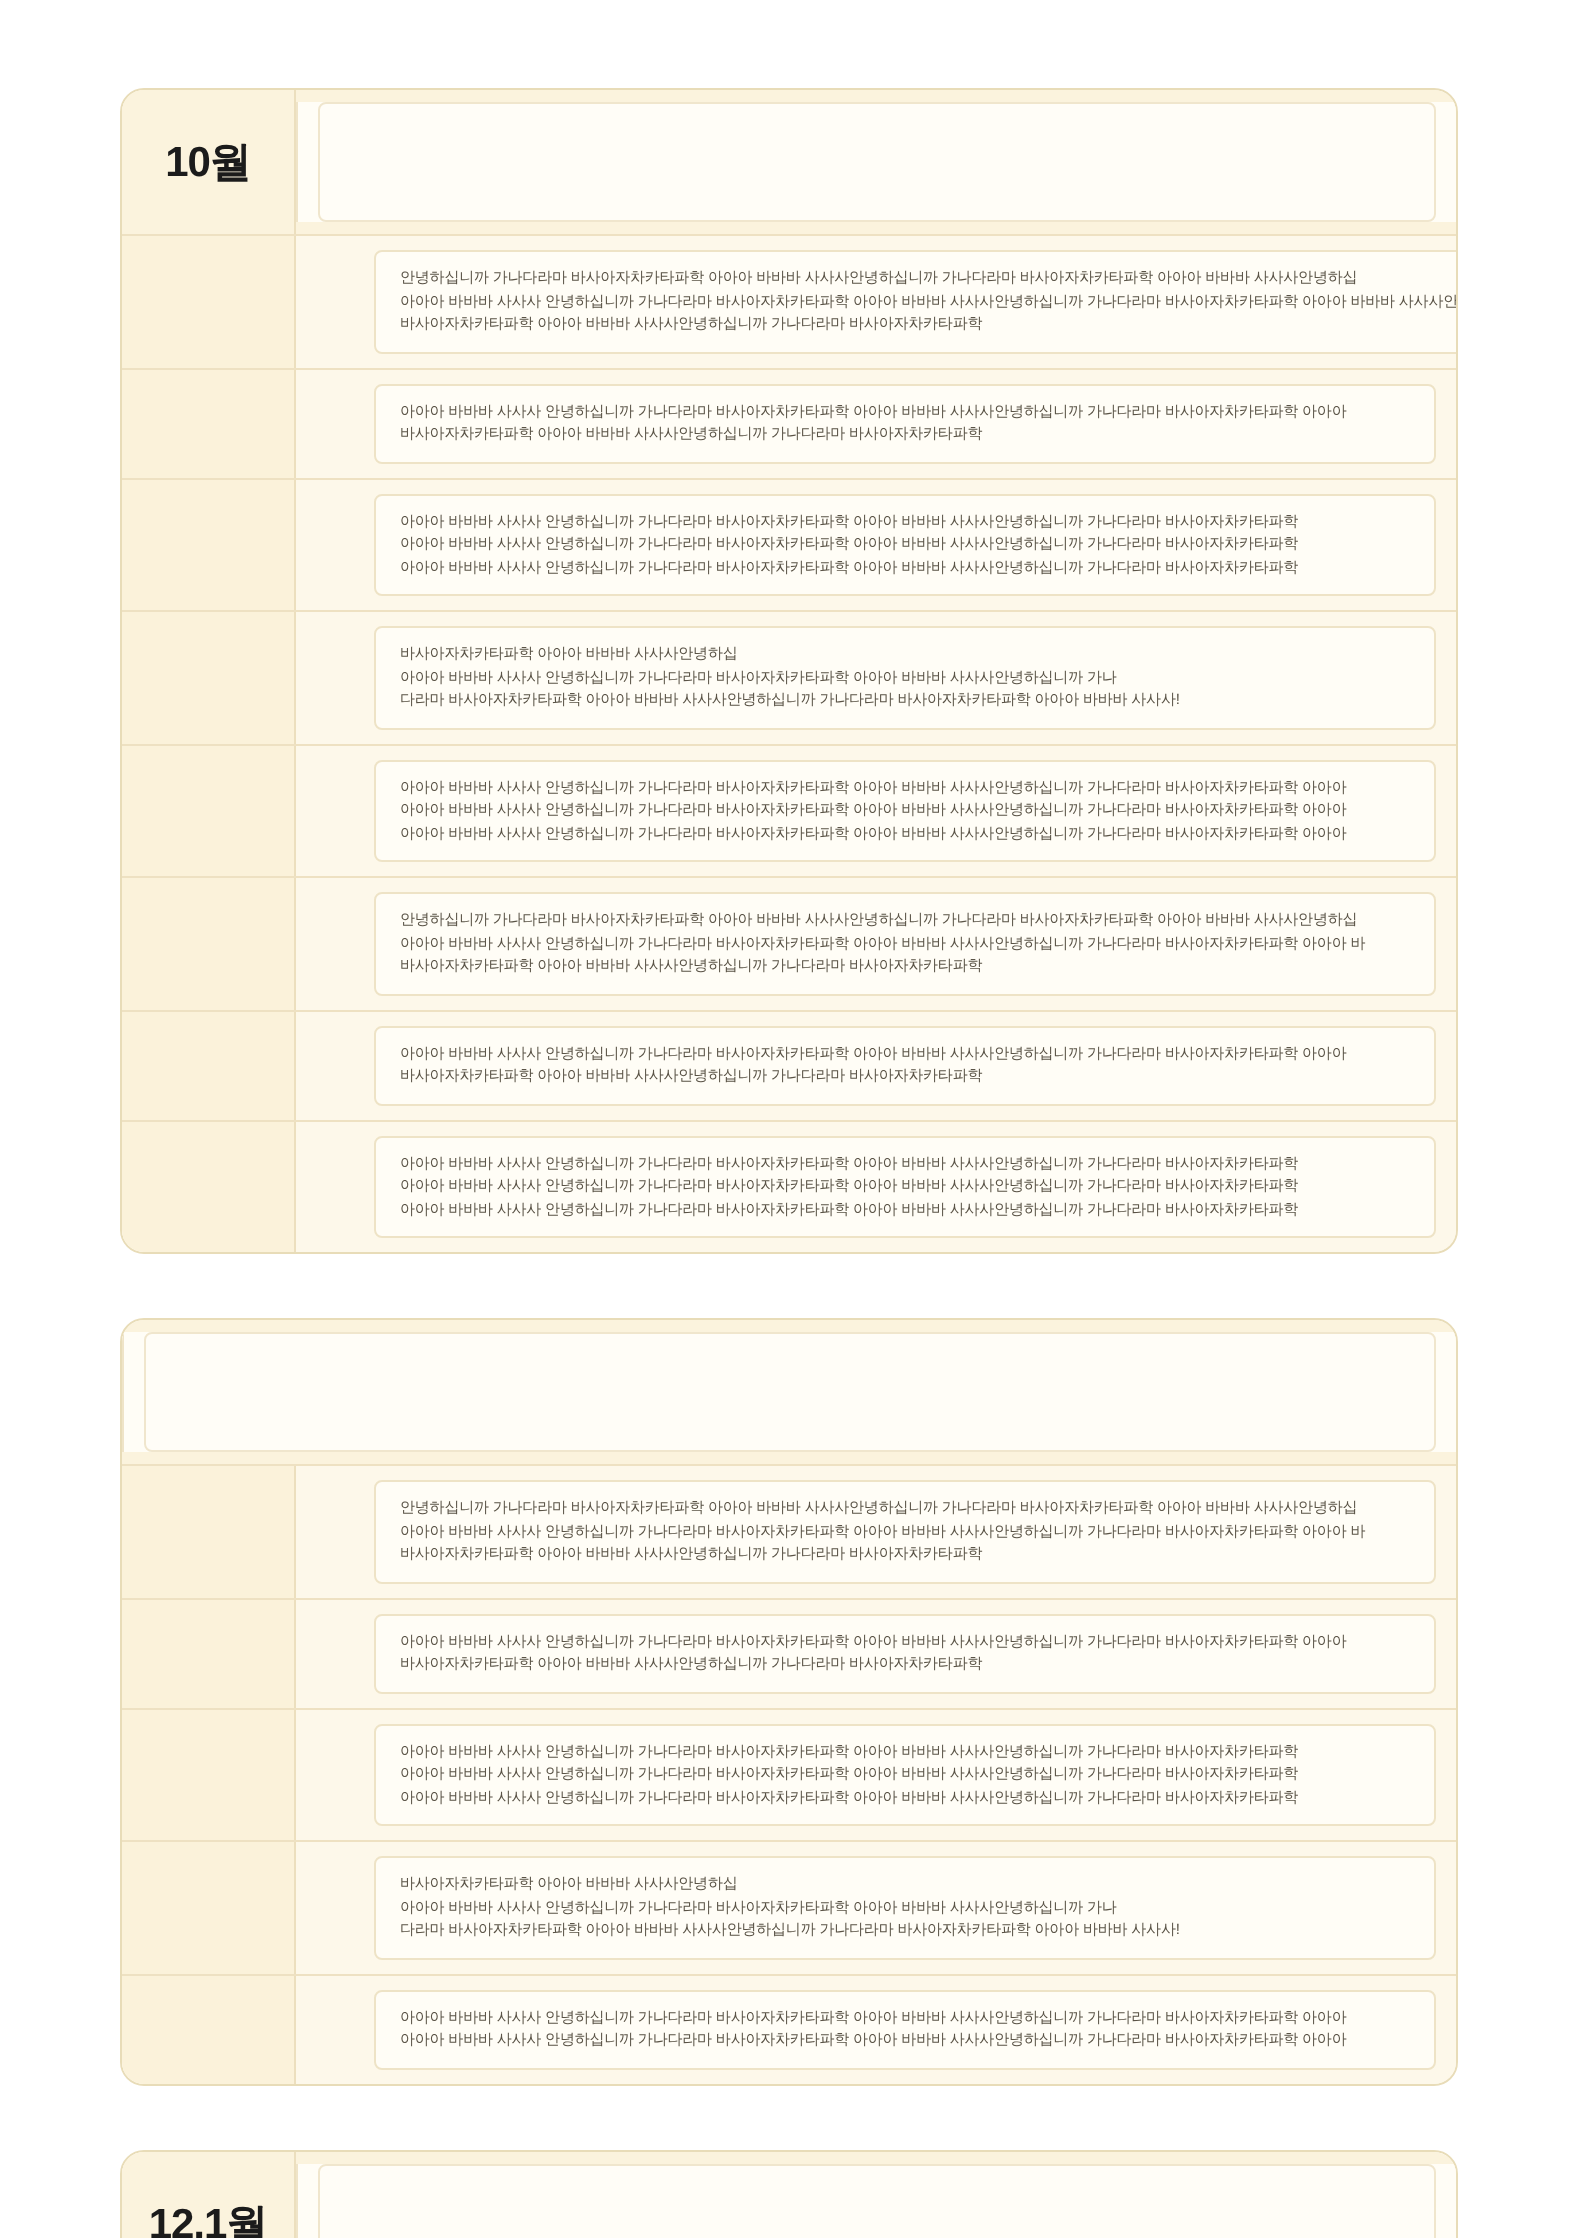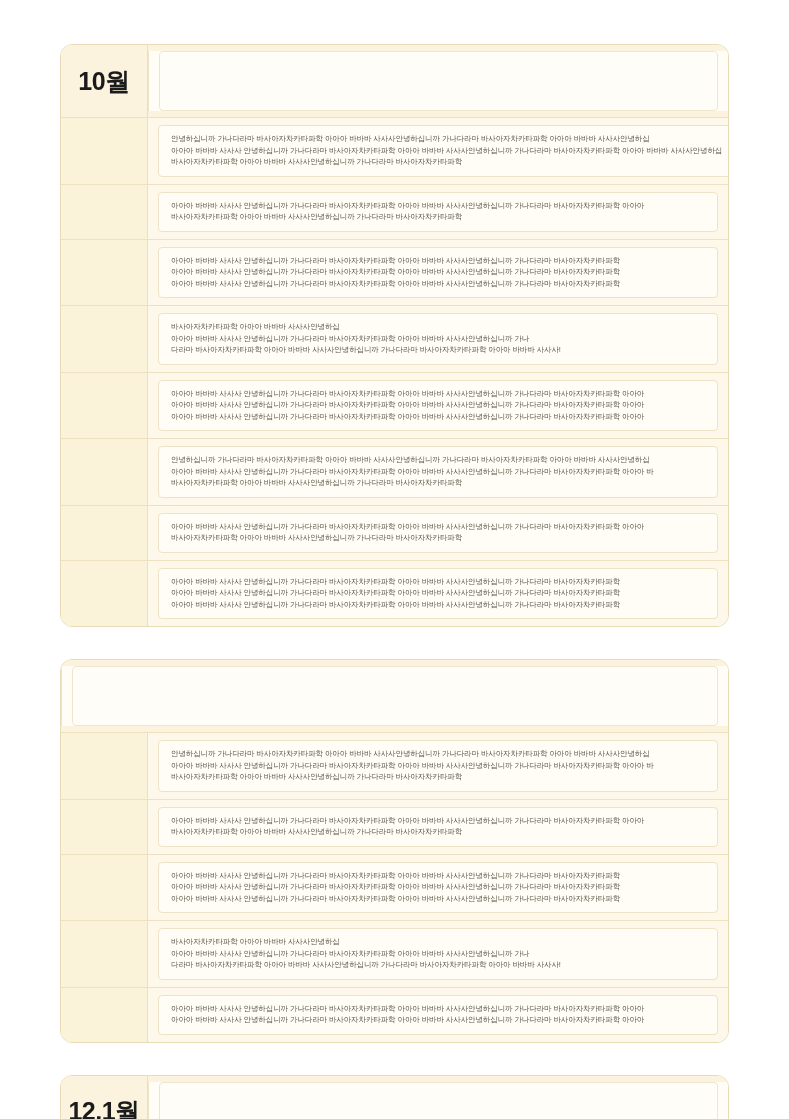--- a/index.html
+++ b/index.html
@@ -38,21 +38,21 @@
   .month-cell {
     width: 86px;
     min-width: 86px;
     display: flex;
     align-items: center;
     justify-content: center;
     background: #fbf3dd;
     border-right: 1px solid #ecdfbe;
   }
   .month-label {
-    font-size: 25px;
+    font-size: 21px;
     font-weight: bold;
     color: #1b1b1b;
     letter-spacing: -0.5px;
     white-space: nowrap;
   }
   .header-blank {
     flex: 1;
     background: #fffdf6;
     border: 1px solid #efe4c8;
     border-right: none;
@@ -68,20 +68,21 @@
     border: 1px solid #f0e6cd;
     border-radius: 4px;
     box-sizing: border-box;
   }
 
   .row {
     display: flex;
     align-items: stretch;
     border-top: 1px solid #eee1c2;
     background: #fdf8ea;
+    gap: 29px;
   }
   .row-gutter {
     width: 86px;
     min-width: 86px;
     background: #fbf2da;
     border-right: 1px solid #ecdfbe;
   }
   .row-body {
     flex: 1;
     padding: 7px 10px 7px 10px;

